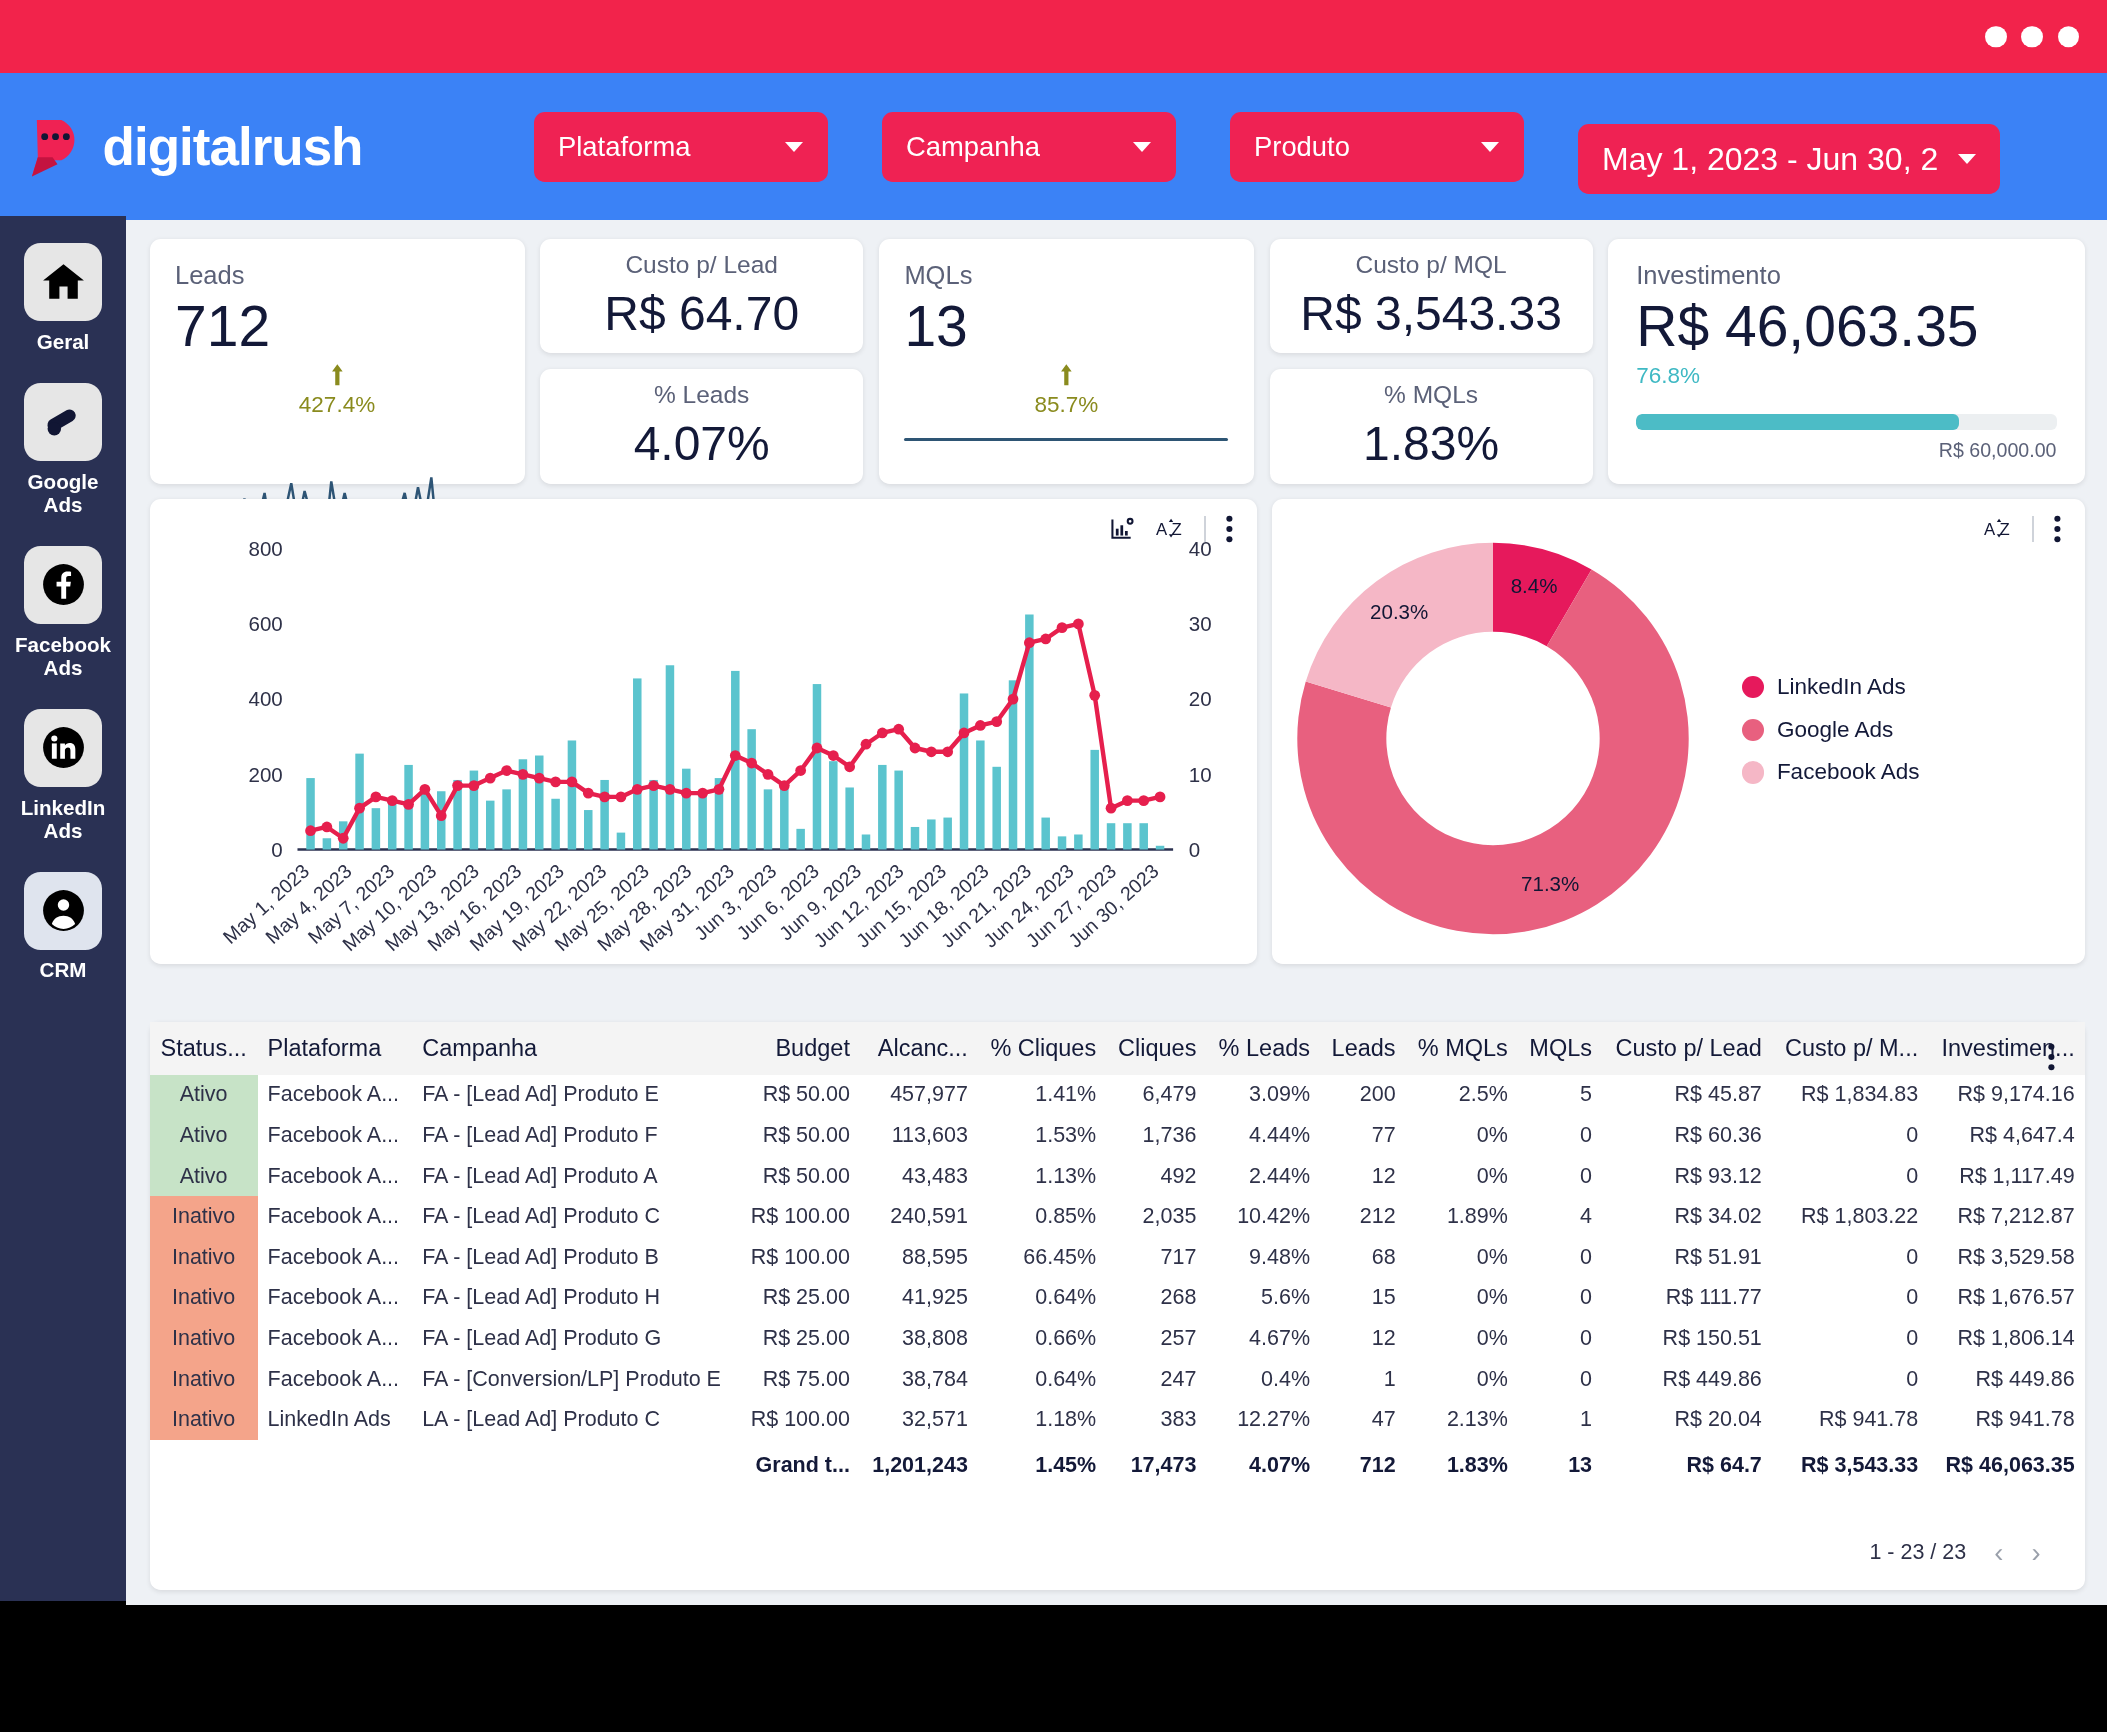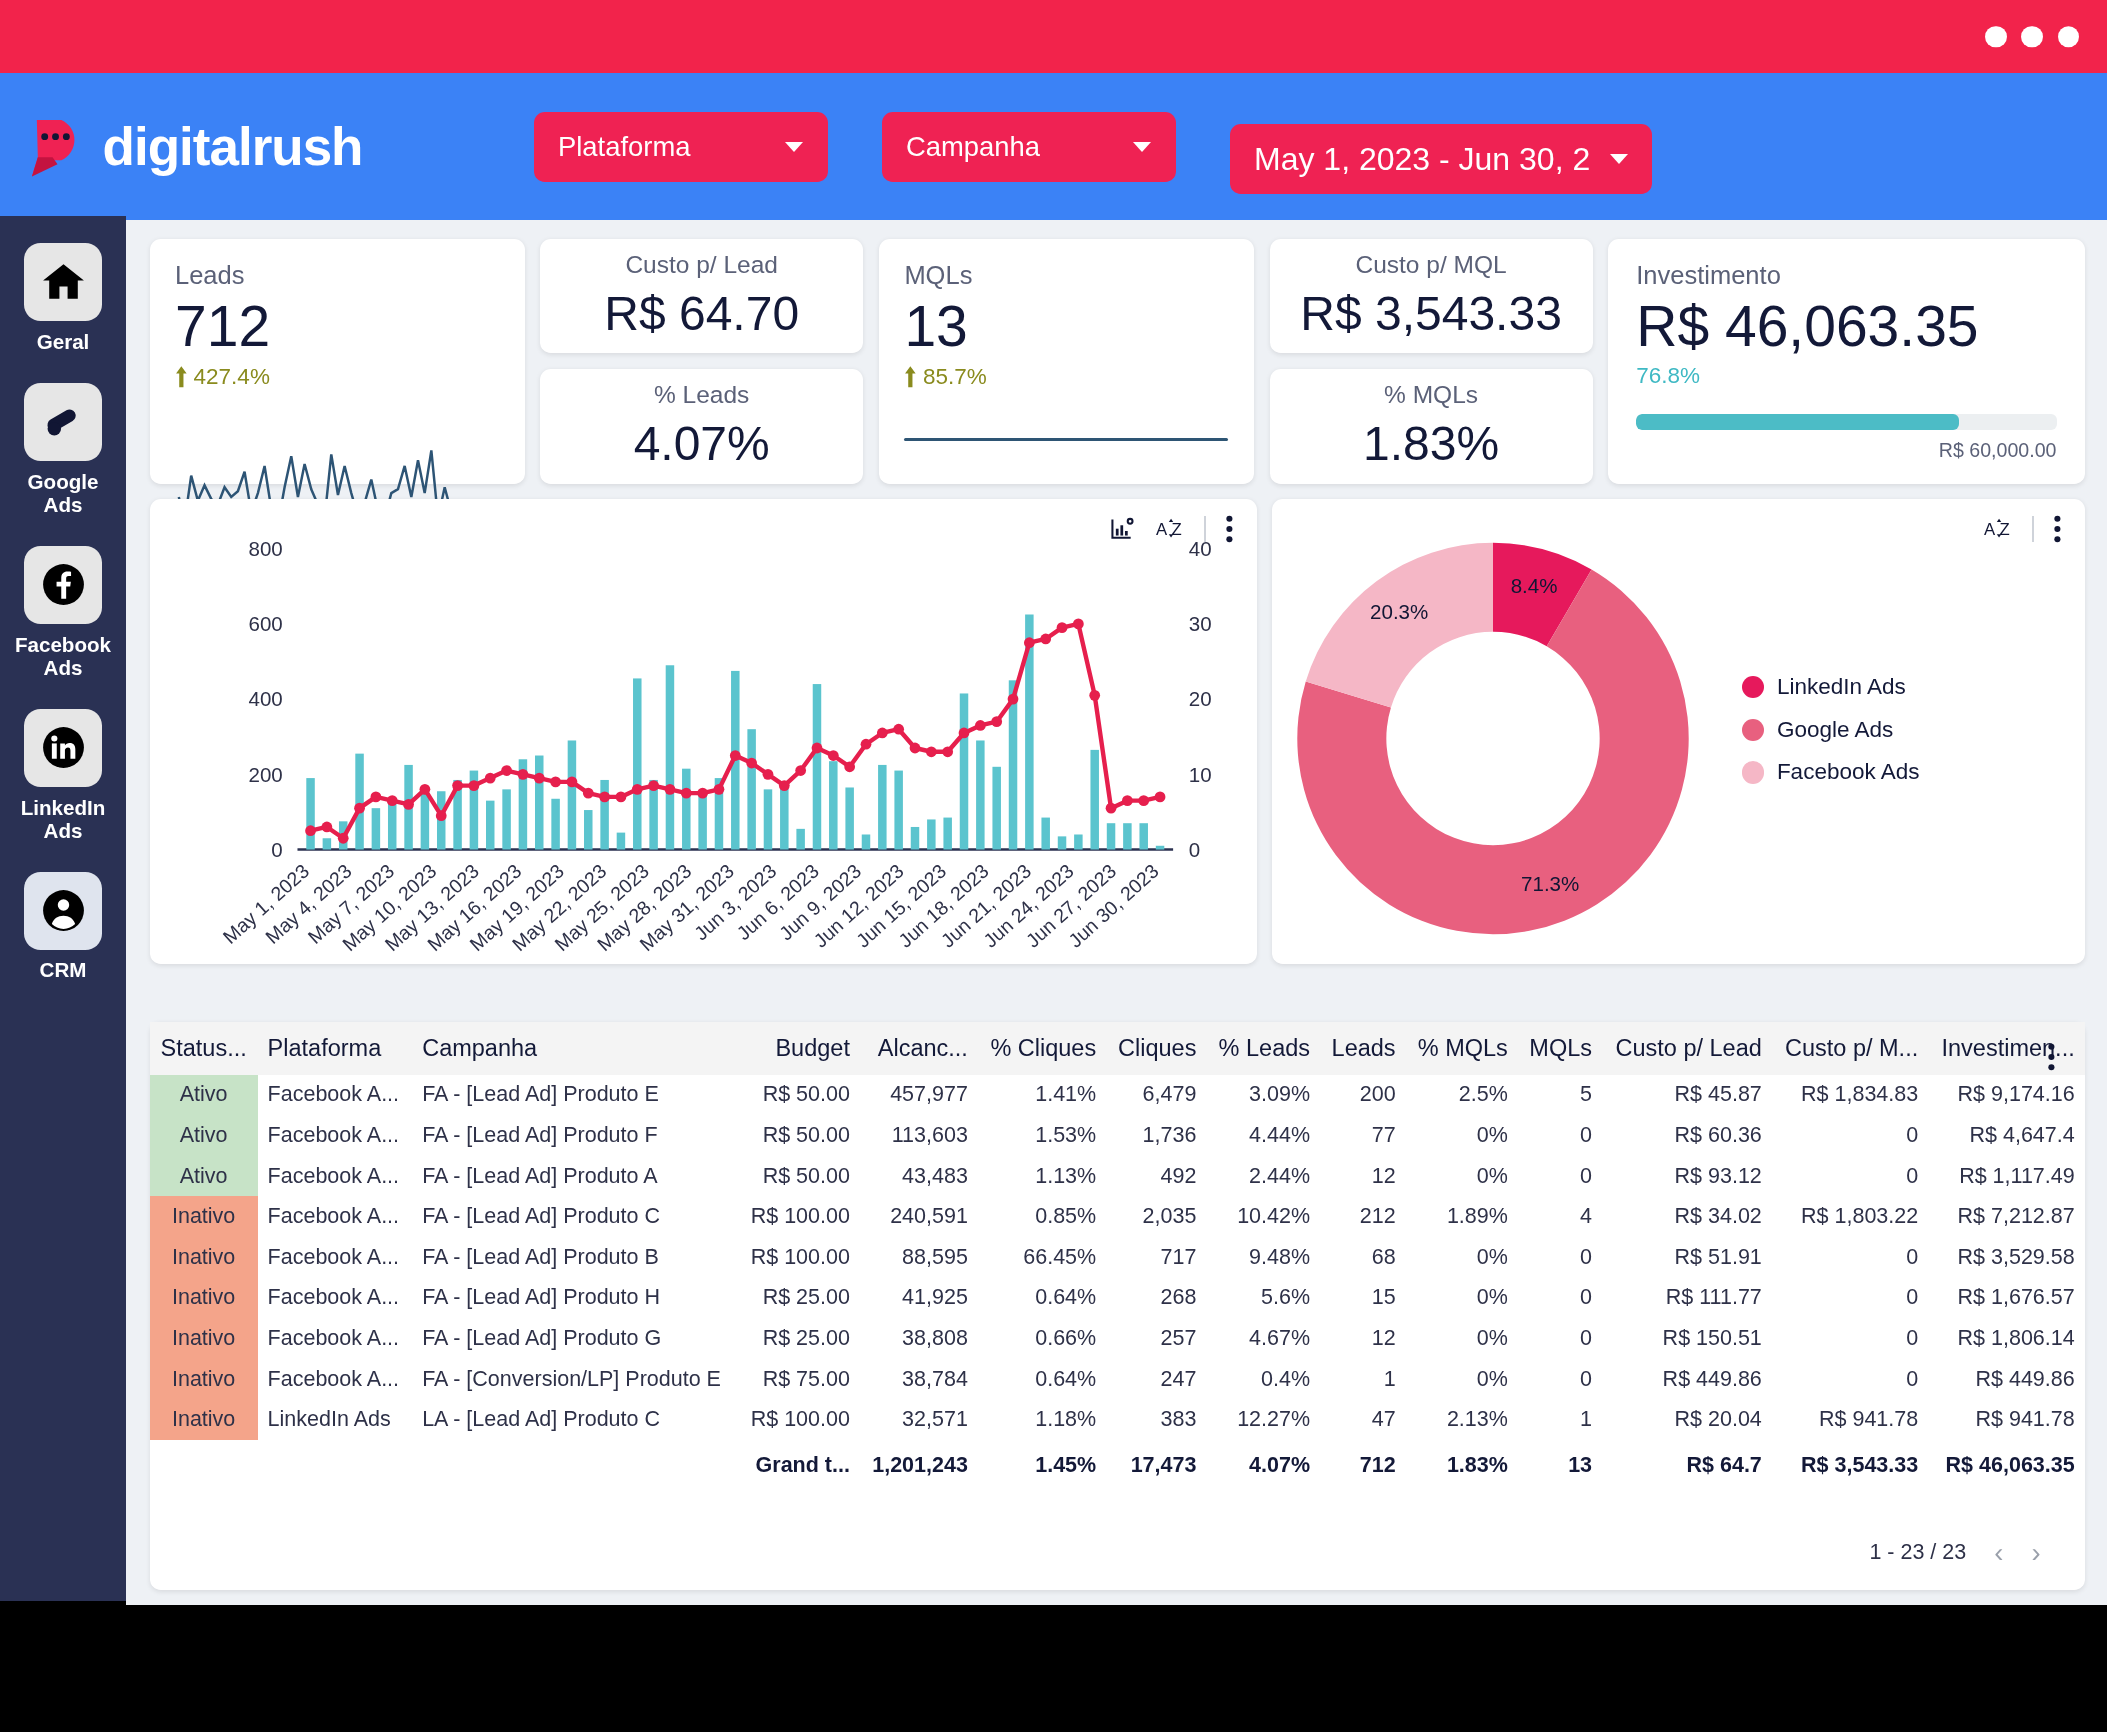--- a/index.html
+++ b/index.html
@@ -52,21 +52,21 @@
     background: #eef1f5; padding: 18.6px 23.5px 0 23.5px;
   }
 
   
   .kpi-row { display: flex; gap: 15.7px; height: 245px; }
   .card { background: #ffffff; border-radius: 10.8px; box-shadow: 0 1.5px 4.9px rgba(0,0,0,0.09); }
 
   .kpi-leads { width: 375px; padding: 22px 25.5px; display: flex; flex-direction: column; }
   .kpi-label-left { font-size: 25.5px; color: #5b6178; margin-bottom: 7.8px; }
   .kpi-big { font-size: 57px; color: #131938; line-height: 1.05; }
-  .kpi-delta { font-size: 22.5px; color: #8a8b1e; display: flex; align-items: center; gap: 5.9px; margin-top: 6.9px; }
+  .kpi-delta { font-size: 22.5px; color: #8a8b1e; display: flex; align-items: center; gap: 5.9px; margin-top: 6.9px; flex-direction: column; }
   .spark { flex: 1; margin-top: 13.7px; }
 
   .kpi-col { width: 323px; display: flex; flex-direction: column; gap: 15.7px; }
   .kpi-sub { flex: 1; display: flex; flex-direction: column; align-items: center; justify-content: center; }
   .kpi-label-center { font-size: 24.5px; color: #5b6178; margin-bottom: 6.9px; }
   .kpi-mid { font-size: 48px; color: #131938; }
 
   .kpi-mqls { width: 375px; padding: 22px 25.5px; display: flex; flex-direction: column; }
   .mql-rule { height: 3.4px; background: #2e5574; border-radius: 2px; margin-top: auto; margin-bottom: 20.6px; }
 
@@ -136,20 +136,24 @@
       <span class="brand-name">digitalrush</span>
     </div>
 
     <div class="filters">
       <div class="filter-btn">
         <span>Plataforma</span>
         <span class="caret"></span>
       </div>
       <div class="filter-btn">
         <span>Campanha</span>
+        <span class="caret"></span>
+      </div>
+      <div class="filter-btn">
+        <span>Produto</span>
         <span class="caret"></span>
       </div>
       <div class="filter-btn daterange">
         <span>May 1, 2023 - Jun 30, 2</span>
         <span class="caret"></span>
       </div>
     </div>
   </div>
 
   <div class="sidebar">

